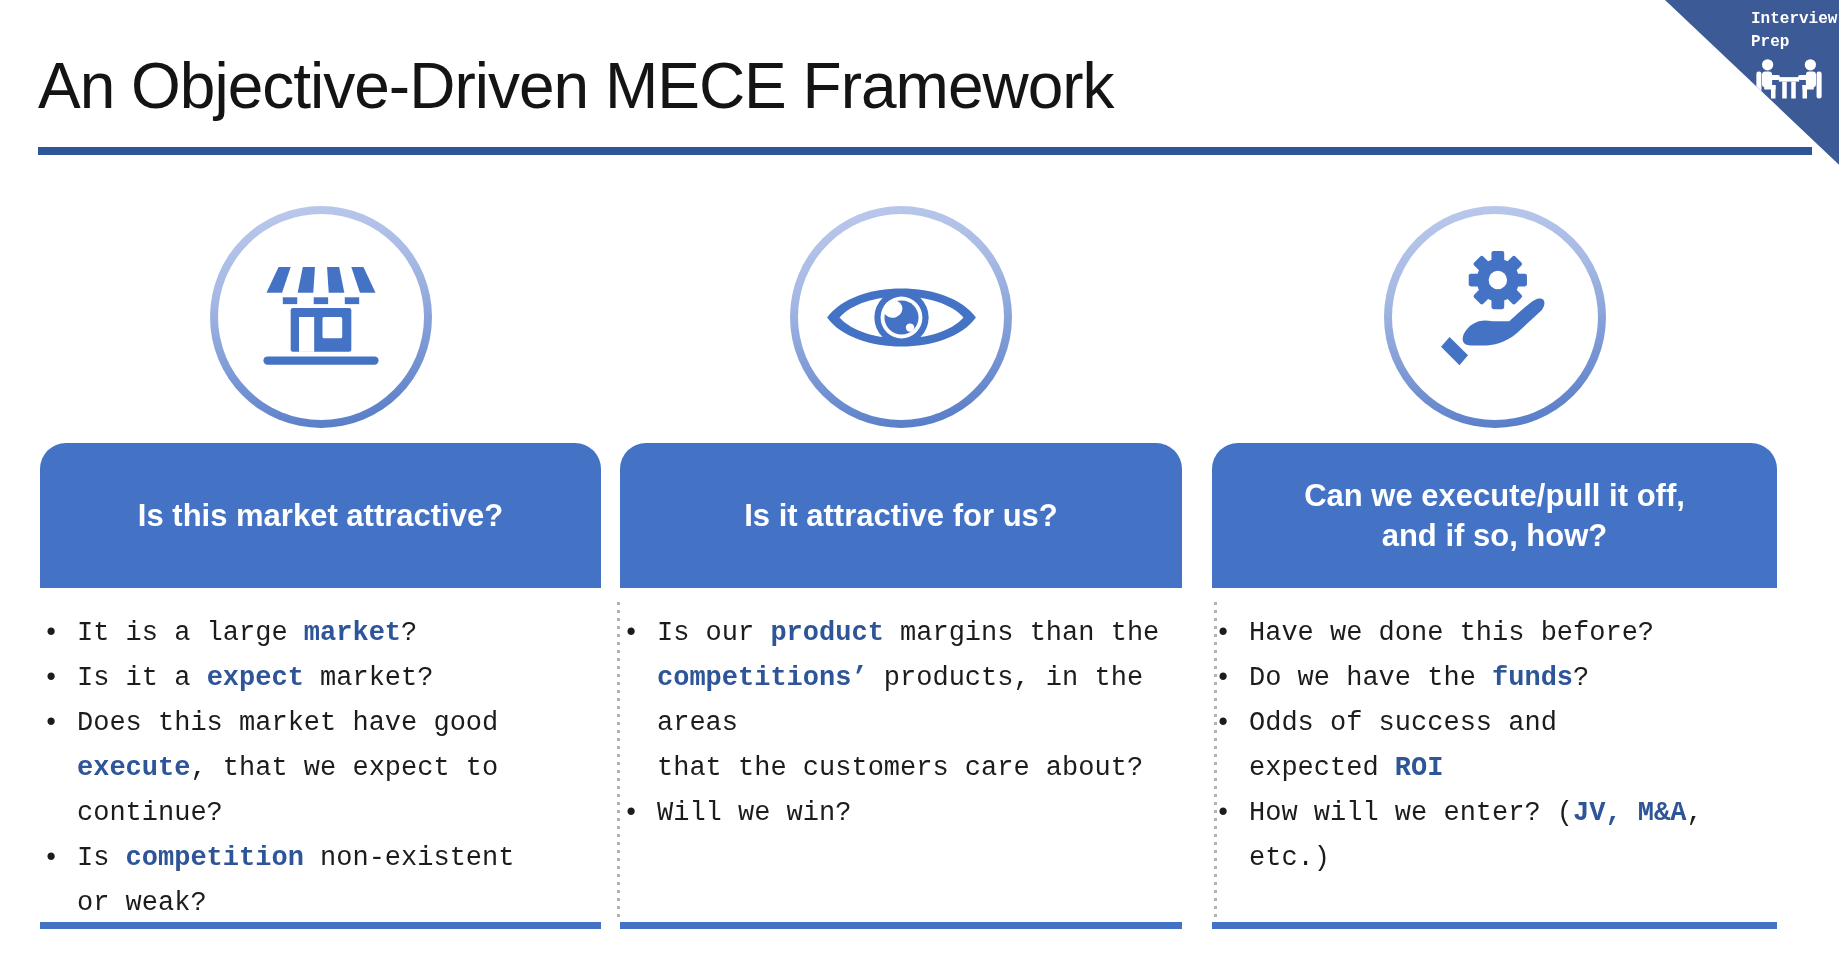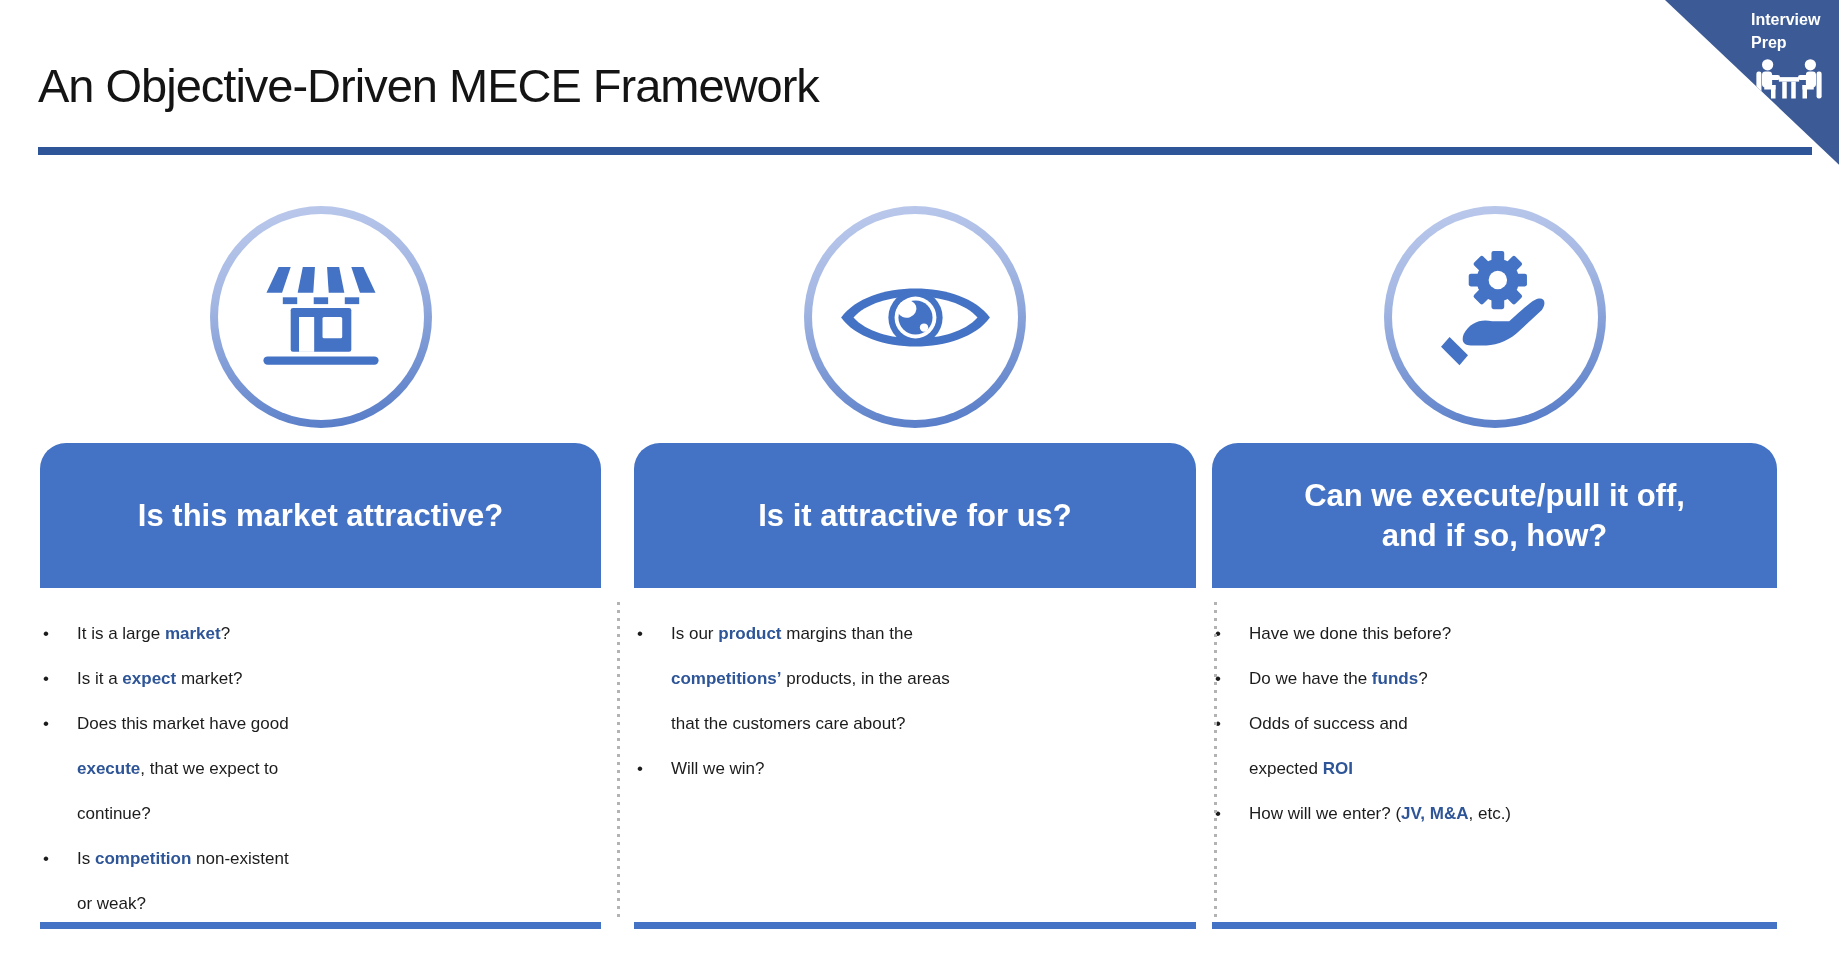--- a/index.html
+++ b/index.html
@@ -3,59 +3,59 @@
 <meta charset="utf-8">
 <style>
   html,body{margin:0;padding:0;background:#ffffff;}
   .stage{
     position:relative;width:1839px;height:954px;background:#ffffff;overflow:hidden;
     font-family:"Liberation Sans",sans-serif;
   }
   
   .slide-title{
     position:absolute;left:38px;top:50px;margin:0;
-    font-size:47px;font-weight:300;letter-spacing:-1px;color:#141414;line-height:72px;
+    font-size:64px;font-weight:300;letter-spacing:-1px;color:#141414;line-height:72px;
   }
   .title-rule{
     position:absolute;left:38px;top:147px;width:1774px;height:8px;background:#2E5597;
   }
   
   .corner-badge{
     position:absolute;top:0;right:0;width:200px;height:168px;
     background:#3C5A96;
     clip-path:polygon(13% 0, 100% 0, 100% 98%);
   }
   .badge-text{
     position:absolute;left:112px;top:8px;color:#ffffff;font-weight:bold;
-    font-size:16px;line-height:23px;
+    font-size:16px;line-height:23px;font-family:Liberation Mono, monospace;
   }
   .badge-icon{position:absolute;left:114px;top:58px;}
   
   .column{position:absolute;top:206px;height:726px;}
   .col1{left:40px;width:561px;}
-  .col2{left:634px;width:562px;}
+  .col2{left:620px;width:562px;}
   .col3{left:1212px;width:565px;}
   .circle{
     width:222px;height:222px;margin:0 auto;border-radius:50%;
     background:linear-gradient(170deg,#bdcaec 0%,#a6b9e4 35%,#5077c5 100%);
     display:flex;align-items:center;justify-content:center;
   }
   .circle-inner{
     width:206px;height:206px;border-radius:50%;background:#ffffff;
     display:flex;align-items:center;justify-content:center;
   }
   .col-header{
     margin-top:15px;height:145px;background:#4472C4;border-radius:26px 26px 0 0;
     color:#ffffff;font-weight:bold;font-size:31px;line-height:40px;
     display:flex;align-items:center;justify-content:center;text-align:center;
     white-space:pre-line;
   }
   .bullets{
     margin:23px 0 0 0;padding:0;list-style:none;
-    font-size:17px;line-height:45px;color:#1c1c1c;
+    font-size:27px;line-height:45px;color:#1c1c1c;font-family:Liberation Mono, monospace;
   }
   .bullets li{position:relative;padding-left:37px;white-space:pre-wrap;}
   .bullets li::before{content:"\2022";position:absolute;left:3px;color:#1c1c1c;}
   .kw{font-weight:bold;color:#2E5597;}
   .col-rule{position:absolute;left:0;right:0;top:716px;height:7px;background:#4472C4;}
   
   .divider{
     position:absolute;top:602px;height:316px;width:3px;
     background:repeating-linear-gradient(to bottom,#b3b3b3 0 3px,transparent 3px 8px);
   }

